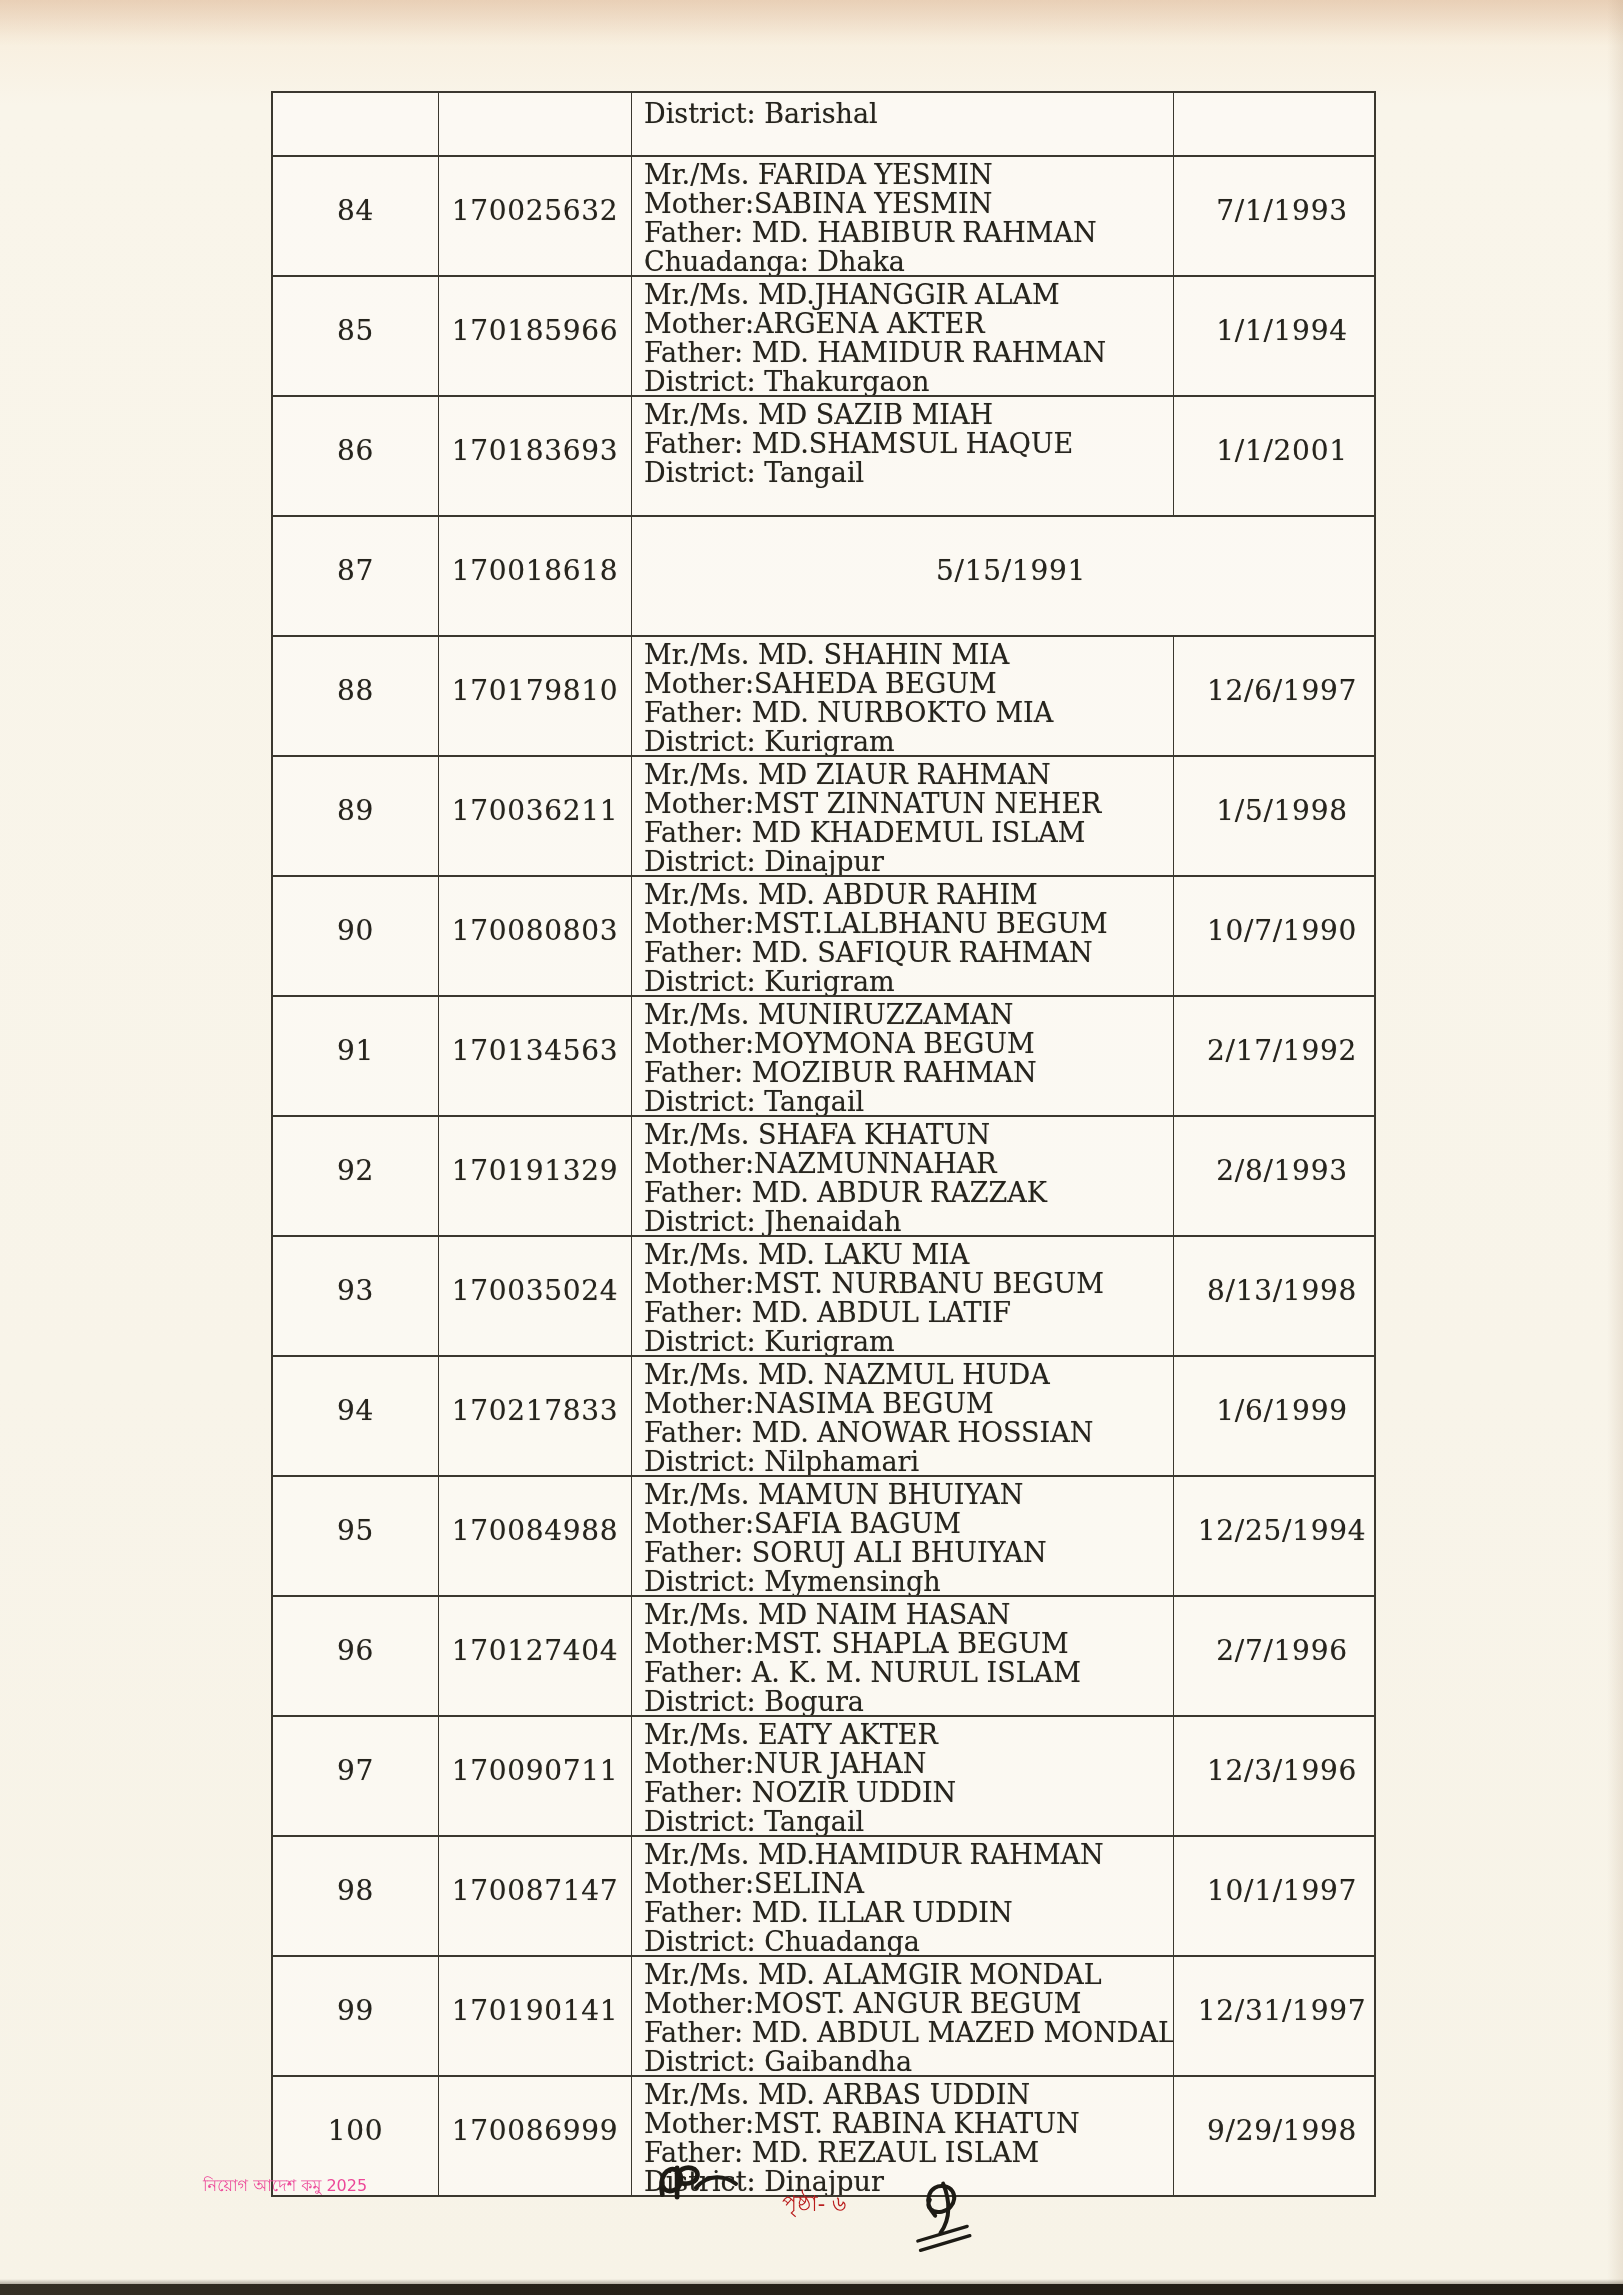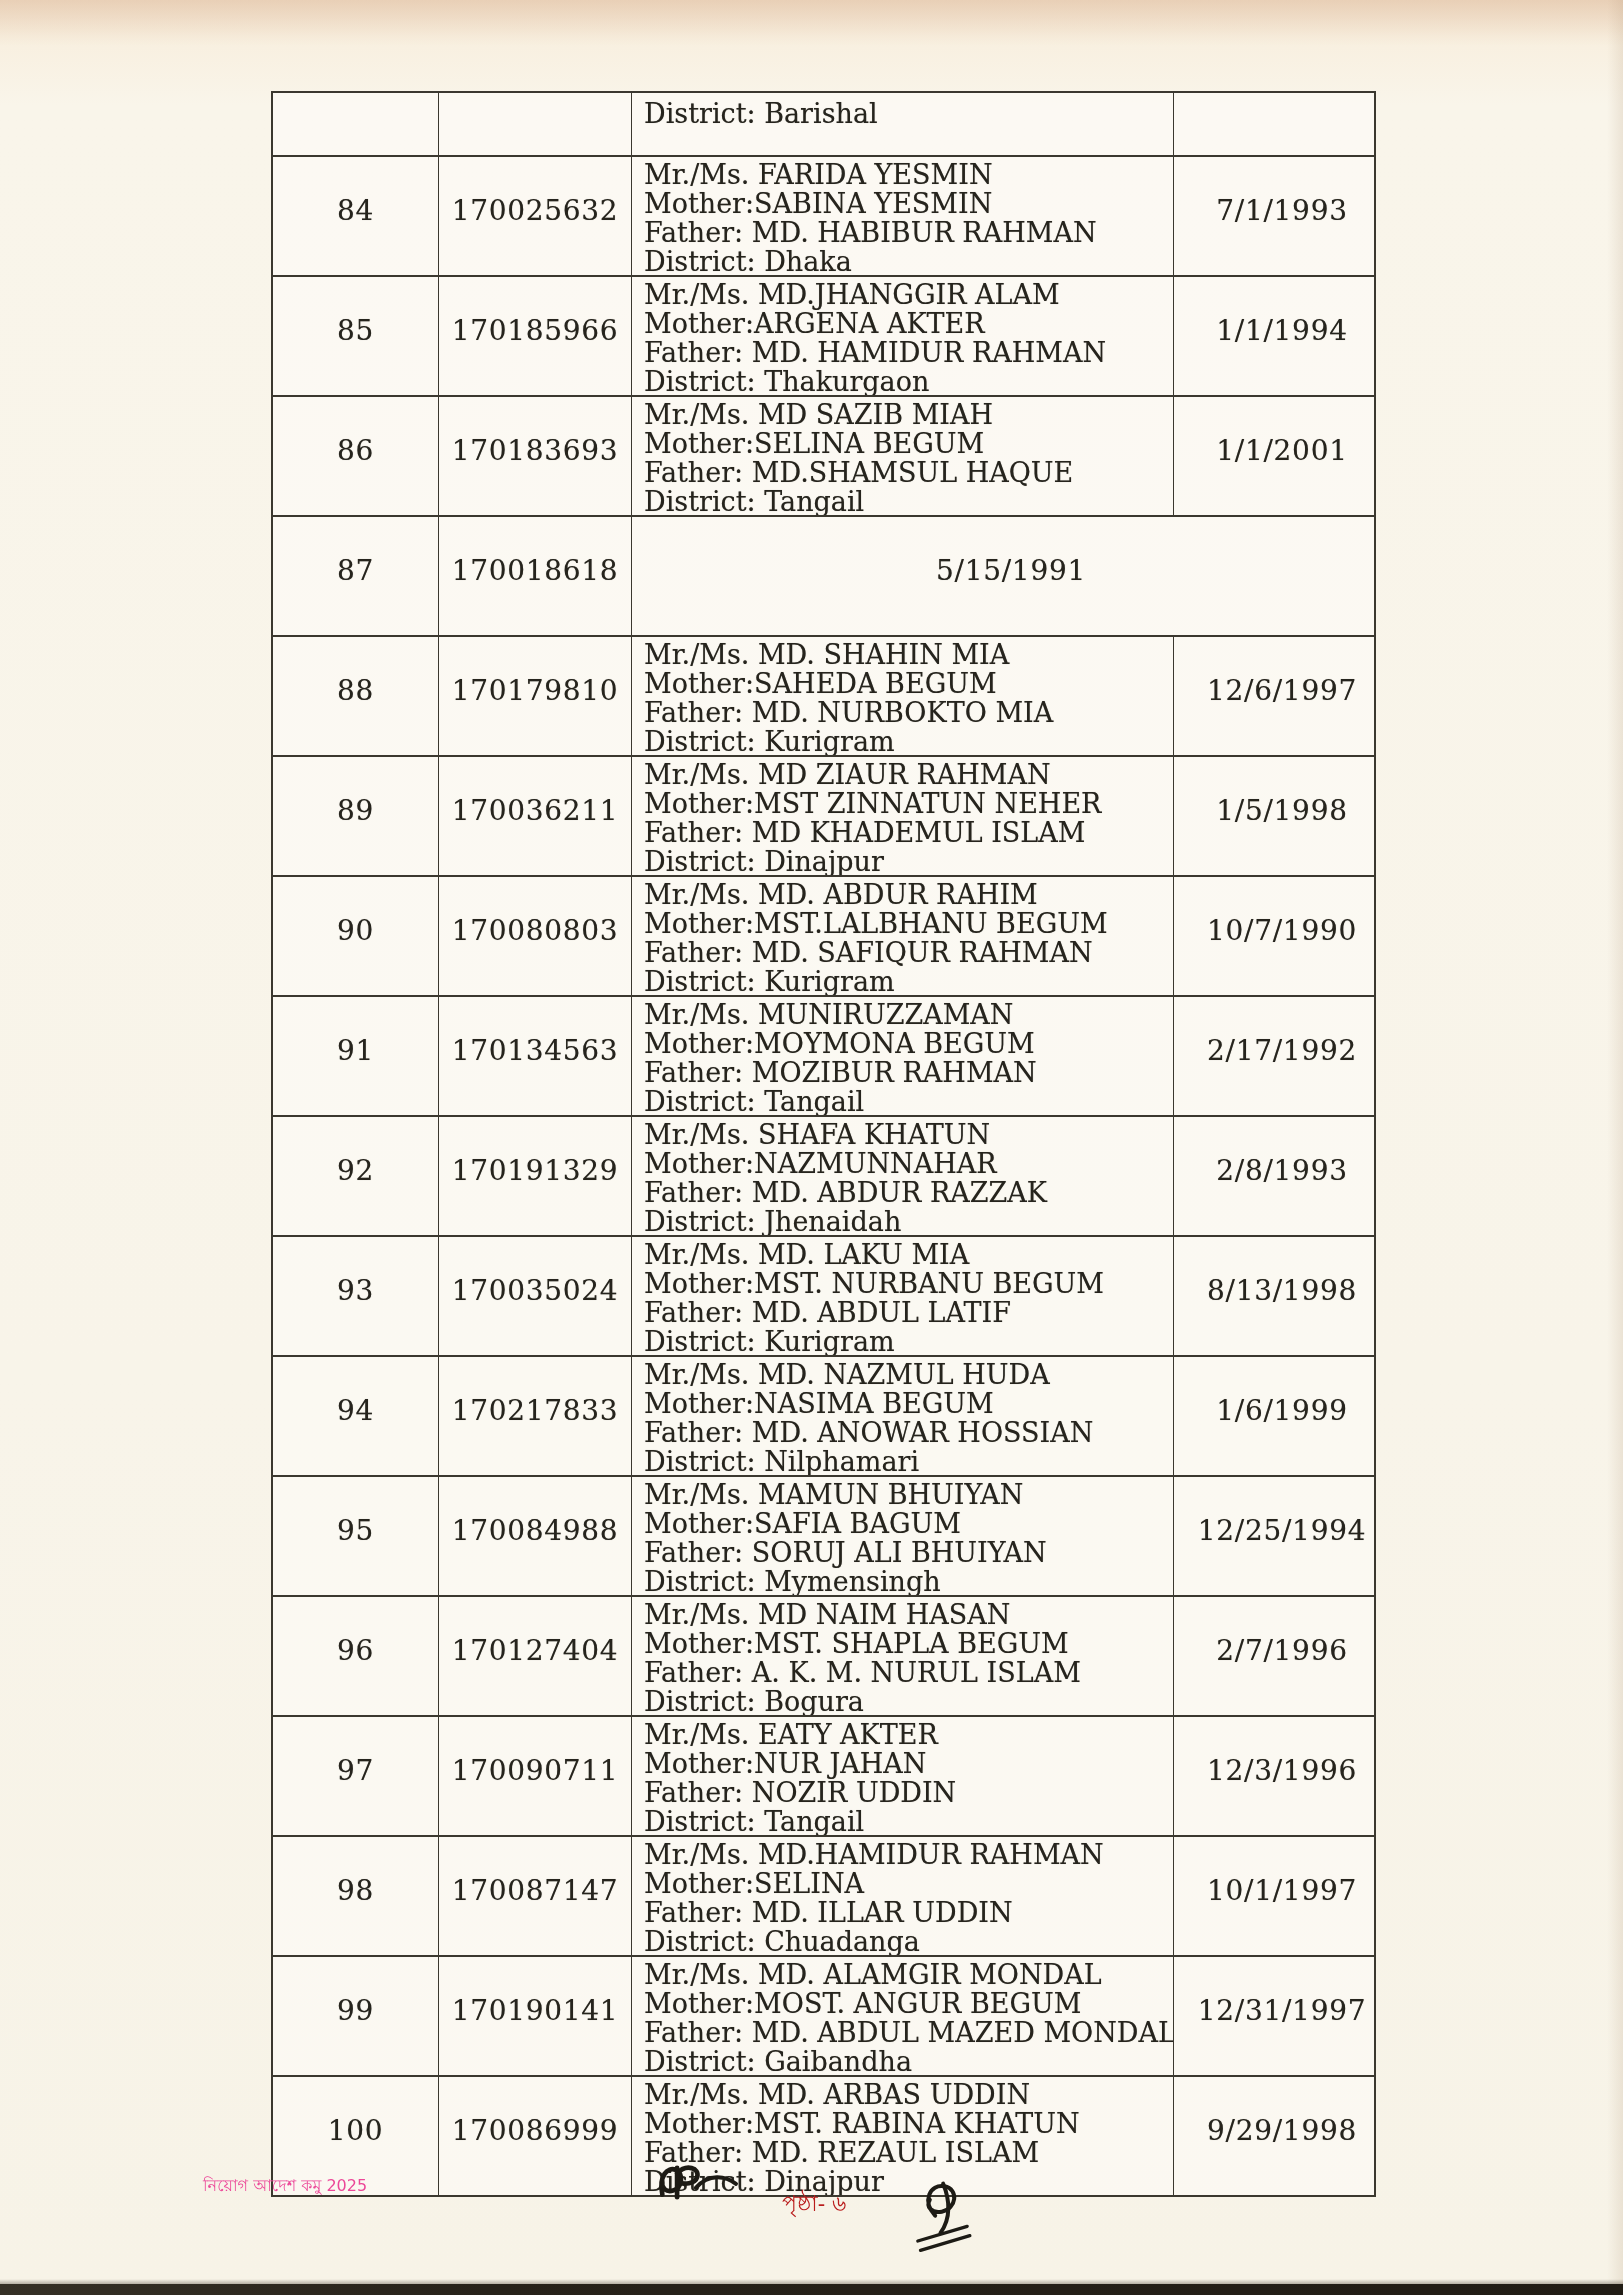--- a/index.html
+++ b/index.html
@@ -72,21 +72,21 @@
         <span class="num">84</span>
       </div>
       <div class="cell c2">
         <span class="num">170025632</span>
       </div>
       <div class="cell c3">
         <div class="details">
           <div>Mr./Ms. FARIDA YESMIN</div>
           <div>Mother:SABINA YESMIN</div>
           <div>Father: MD. HABIBUR RAHMAN</div>
-          <div>District: Dhaka</div>
+          <div>Chuadanga: Dhaka</div>
         </div>
       </div>
       <div class="cell c4">
         <span class="num">7/1/1993</span>
       </div>
     </div>
 
     <div class="row">
       <div class="cell c1">
         <span class="num">85</span>
@@ -110,21 +110,20 @@
     <div class="row">
       <div class="cell c1">
         <span class="num">86</span>
       </div>
       <div class="cell c2">
         <span class="num">170183693</span>
       </div>
       <div class="cell c3">
         <div class="details">
           <div>Mr./Ms. MD SAZIB MIAH</div>
-          <div>Mother:SELINA BEGUM</div>
           <div>Father: MD.SHAMSUL HAQUE</div>
           <div>District: Tangail</div>
         </div>
       </div>
       <div class="cell c4">
         <span class="num">1/1/2001</span>
       </div>
     </div>
 
     <div class="row">

